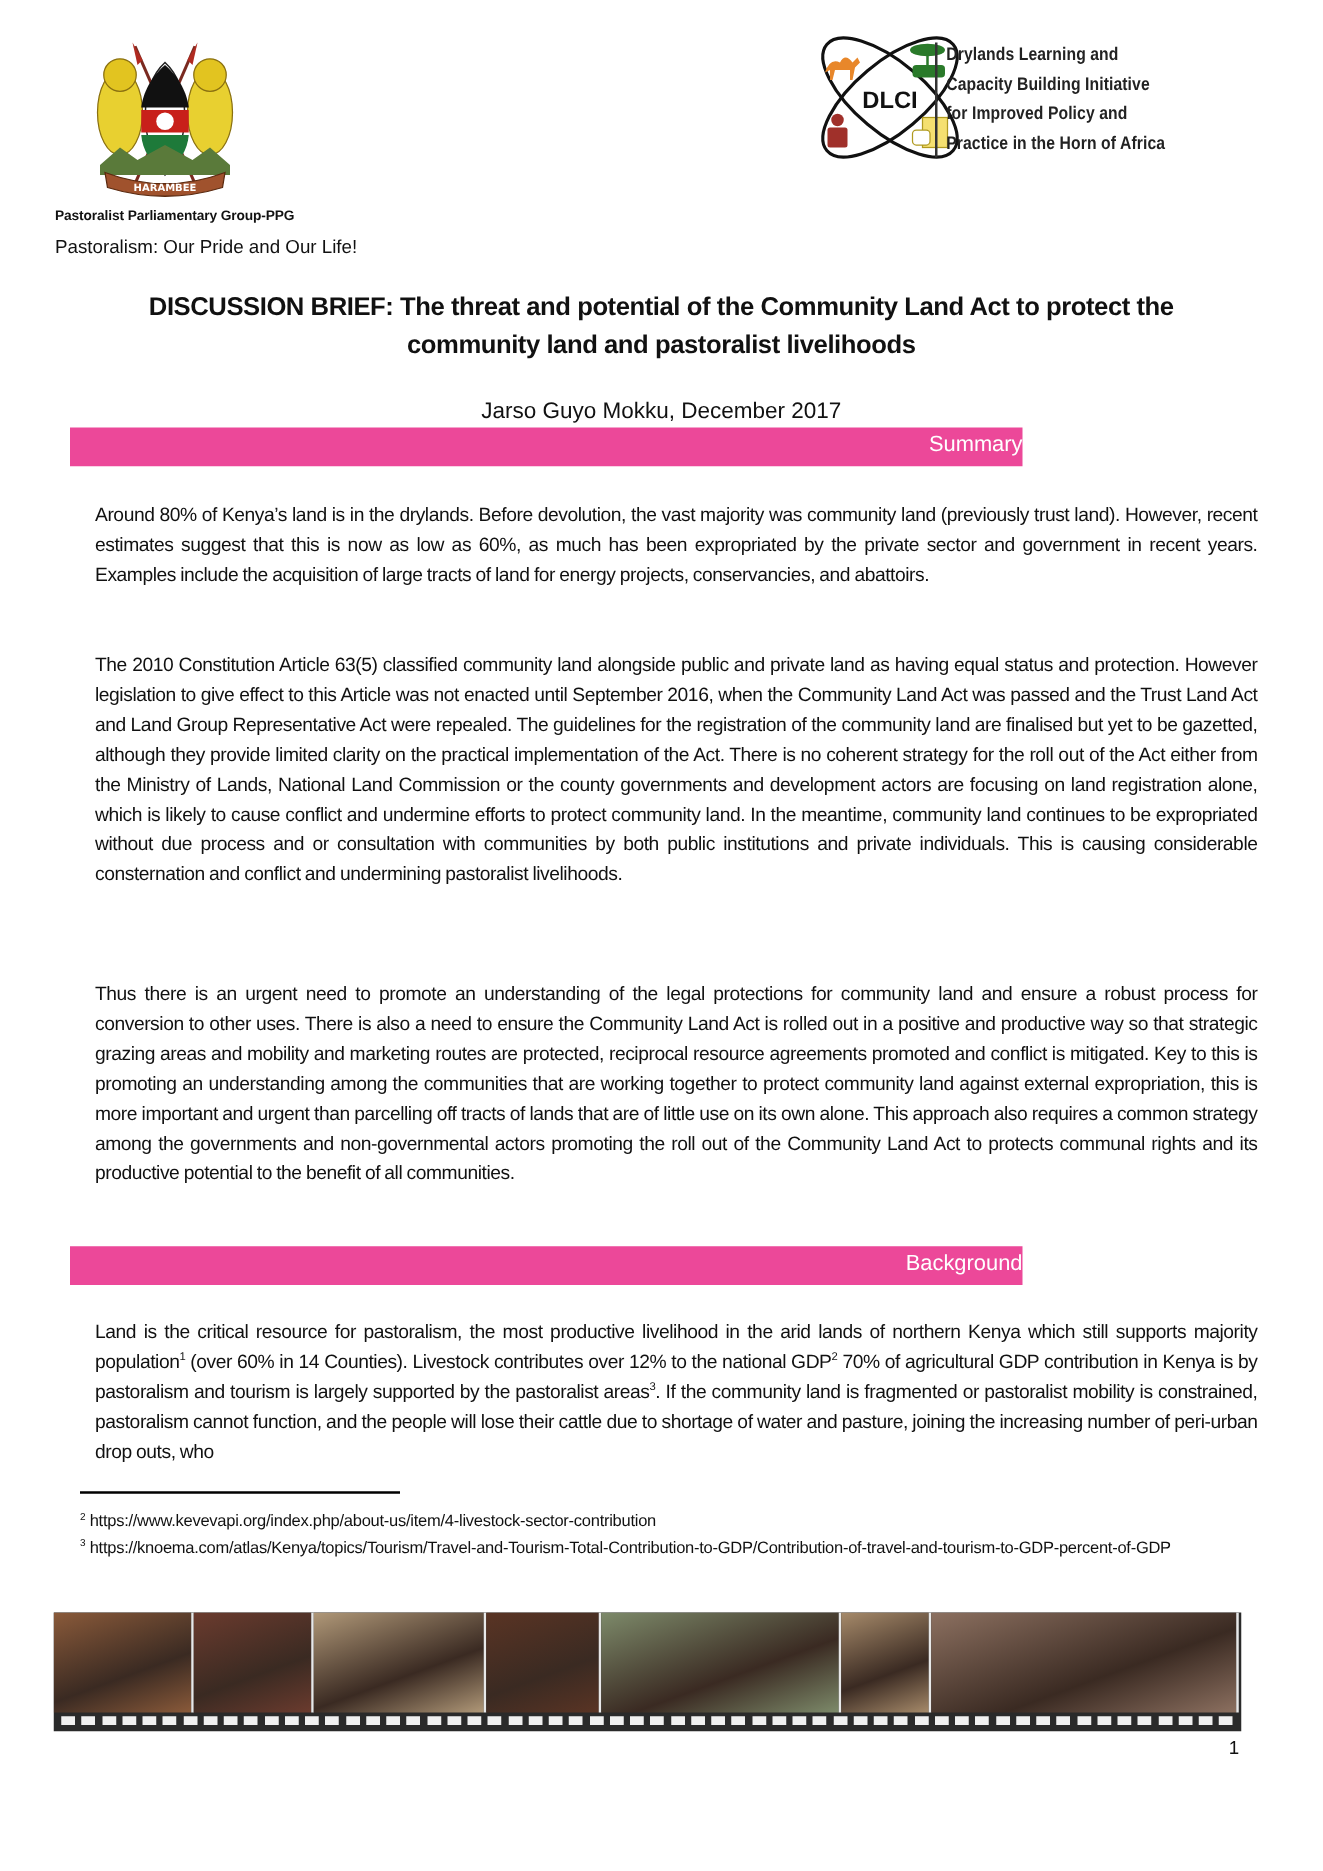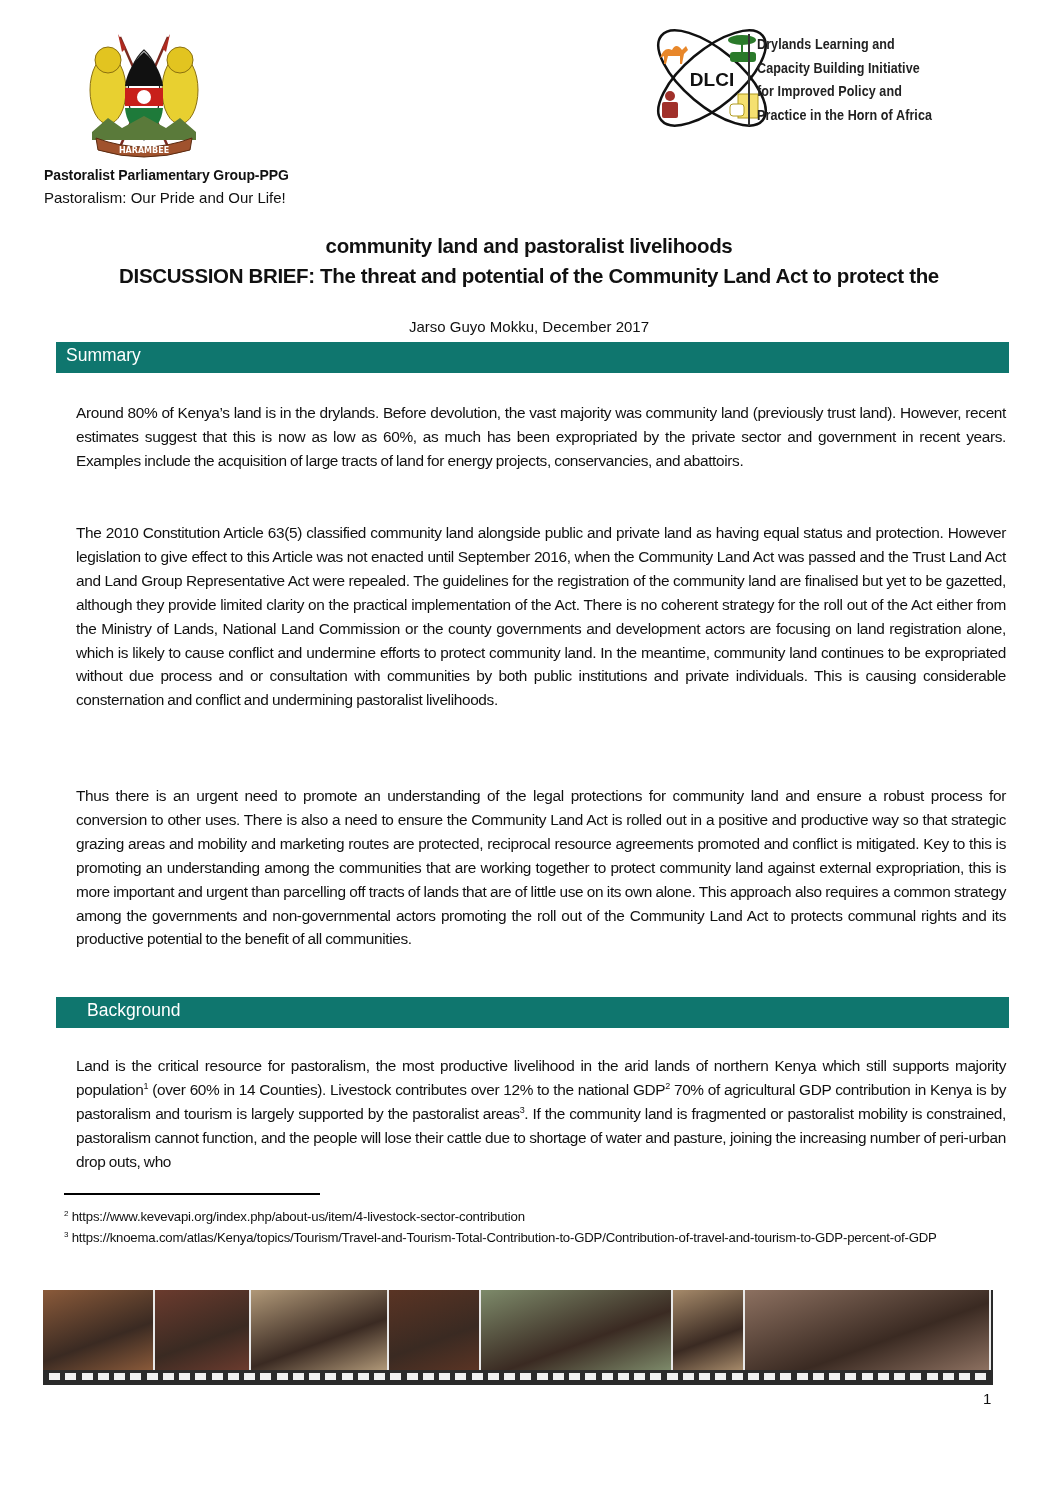--- a/index.html
+++ b/index.html
@@ -2,34 +2,34 @@
 <html><head>
 <meta charset="utf-8">
 <style>
   * { box-sizing: border-box; margin: 0; padding: 0; }
   html, body { width: 1058px; height: 1497px; background: #ffffff; overflow: hidden; }
   body { position: relative; font-family: "Liberation Sans", "DejaVu Sans", sans-serif; color: #111; }
 
   .abs { position: absolute; }
 
   
-  #coat { left: 78px; top: 32px; width: 132px; height: 130px; text-decoration: underline; }
-
-  .org-name { left: 44px; top: 167px; font-size: 14px; font-weight: bold; letter-spacing: -0.1px; }
+  #coat { left: 66px; top: 32px; width: 132px; height: 130px; text-decoration: underline; }
+
+  .org-name { left: 44px; top: 167px; font-size: 11px; font-weight: bold; letter-spacing: -0.1px; }
   .org-motto { left: 44px; top: 189px; font-size: 15px; }
 
   
   #dlci-logo { left: 646px; top: 24px; width: 132px; height: 108px; }
   .dlci-divider { left: 748px; top: 34px; width: 2px; height: 92px; background: #333; }
   .dlci-text { left: 757px; top: 33px; font-size: 14.6px; font-weight: bold; line-height: 23.6px; color: #222; transform: scaleX(0.86); transform-origin: left top; letter-spacing: 0.1px; }
 
   .title { left: 56px; width: 946px; top: 231px; text-align: center; font-size: 20.5px; font-weight: bold; line-height: 30px; letter-spacing: -0.35px; }
-  .author { left: 56px; width: 946px; top: 318px; text-align: center; font-size: 15px; }
-
-  .section-bar { left: 56px; width: 953px; height: 31px; background: #0f766e; color: #fff; font-size: 17.5px; padding: 3px 0 0 10px; }
+  .author { left: 56px; width: 946px; top: 318px; text-align: center; font-size: 18px; }
+
+  .section-bar { left: 56px; width: 762px; height: 31px; background: #ec4899; color: #fff; font-size: 17.5px; padding: 3px 0 0 10px; text-align: right; }
 
   .para { left: 76px; width: 930px; font-size: 15.4px; line-height: 23.9px; text-align: justify; letter-spacing: -0.35px; word-spacing: -0.5px; }
   .para sup { font-size: 9px; line-height: 0; vertical-align: super; }
 
   .fn-rule { left: 64px; top: 1193px; width: 256px; height: 1.5px; background: #000; }
   .footnotes { left: 64px; top: 1206px; width: 930px; font-size: 13.2px; line-height: 21px; letter-spacing: -0.2px; }
   .footnotes sup { font-size: 8px; vertical-align: super; line-height: 0; }
 
   
   .filmstrip { left: 43px; top: 1290px; width: 950px; height: 95px; background: #2a2a2a; overflow: hidden; }
@@ -102,22 +102,22 @@
 </div>
 <div class="abs dlci-divider"></div>
 <div class="abs dlci-text">
   <div>Drylands Learning and</div>
   <div>Capacity Building Initiative</div>
   <div>for Improved Policy and</div>
   <div>Practice in the Horn of Africa</div>
 </div>
 
 <div class="abs title">
+  <div>DISCUSSION BRIEF: The threat and potential of the Community Land Act to protect the</div>
   <div>community land and pastoralist livelihoods</div>
-  <div>DISCUSSION BRIEF: The threat and potential of the Community Land Act to protect the</div>
 </div>
 <div class="abs author">Jarso Guyo Mokku, December 2017</div>
 
 <div class="abs section-bar" style="top:342px;">Summary</div>
 
 <div class="abs para" style="top:401px;">Around 80% of Kenya’s land is in the drylands.  Before devolution, the vast majority was community land (previously trust land).  However, recent estimates suggest that this is now as low as 60%, as much has been expropriated by the private sector and government in recent years. Examples include the acquisition of large tracts of land for energy projects, conservancies, and abattoirs.</div>
 <div class="abs para" style="top:521px;">The 2010 Constitution Article 63(5) classified community land alongside public and private land as having equal status and protection. However legislation to give effect to this Article was not enacted until September 2016, when the Community Land Act was passed and the Trust Land Act and Land Group Representative Act were repealed. The guidelines for the registration of the community land are finalised but yet to be gazetted, although they provide limited clarity on the practical implementation of the Act.  There is no coherent strategy for the roll out of the Act either from the Ministry of Lands, National Land Commission or the county governments and development actors are focusing on land registration alone, which is likely to cause conflict and undermine efforts to protect community land. In the meantime, community land continues to be expropriated without due process and or consultation with communities by both public institutions and private individuals. This is causing considerable consternation and conflict and undermining pastoralist livelihoods.</div>
 <div class="abs para" style="top:784px;">Thus there is an urgent need to promote an understanding of the legal protections for community land and ensure a robust process for conversion to other uses.  There is also a need to ensure the Community Land Act is rolled out in a positive and productive way so that strategic grazing areas and mobility and marketing routes are protected, reciprocal resource agreements promoted and conflict is mitigated. Key to this is promoting an understanding among the communities that are working together to protect community land against external expropriation, this is more important and urgent than parcelling off tracts of lands that are of little use on its own alone. This approach also requires a common strategy among the governments and non-governmental actors promoting the roll out of the Community Land Act to protects communal rights and its productive potential to the benefit of all communities.</div>
 
 <div class="abs section-bar" style="top:997px;padding-left:31px;">Background</div>

